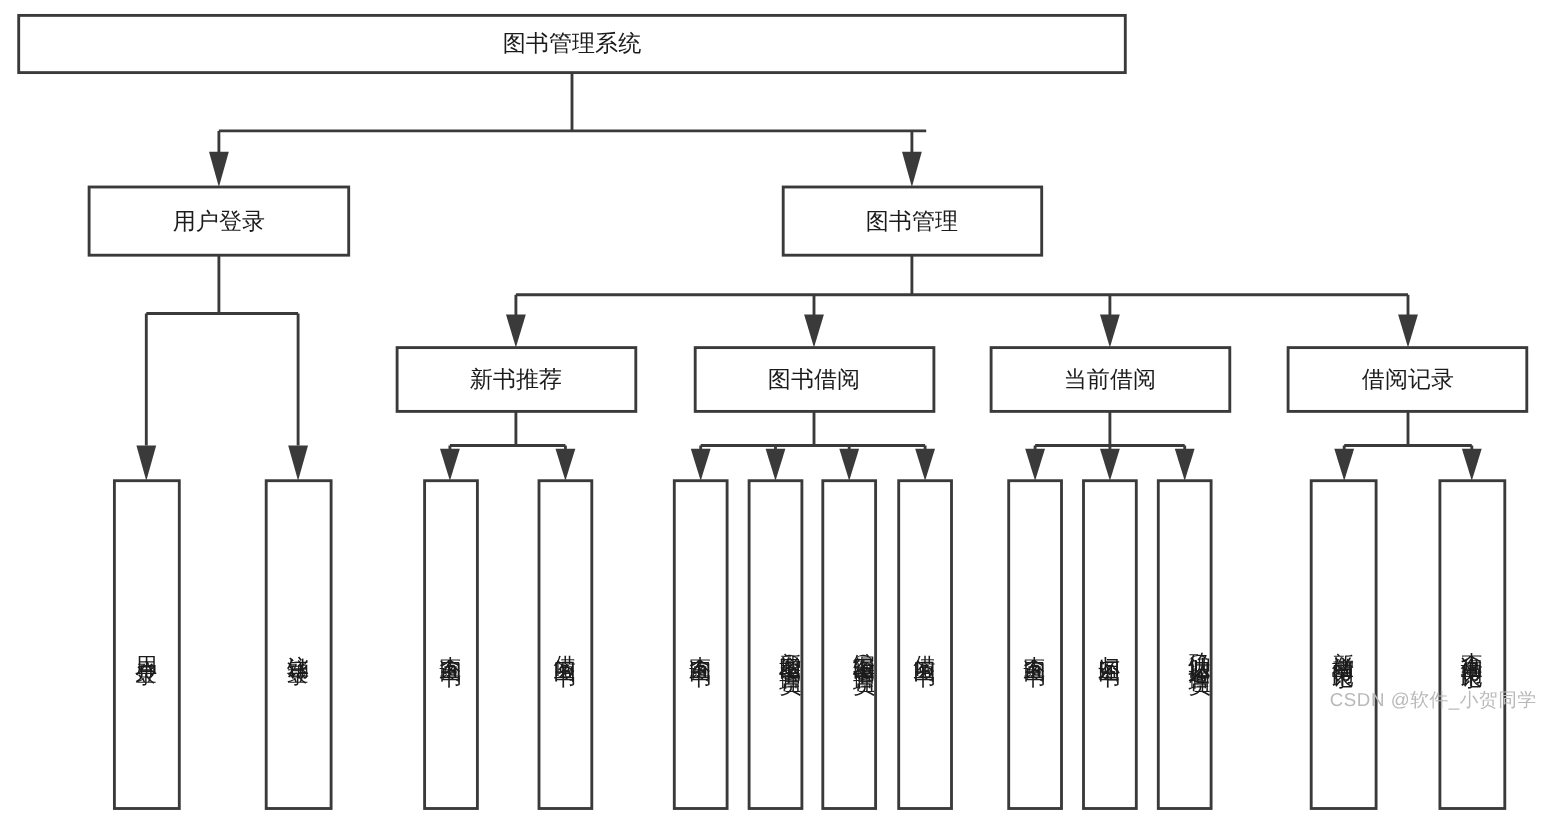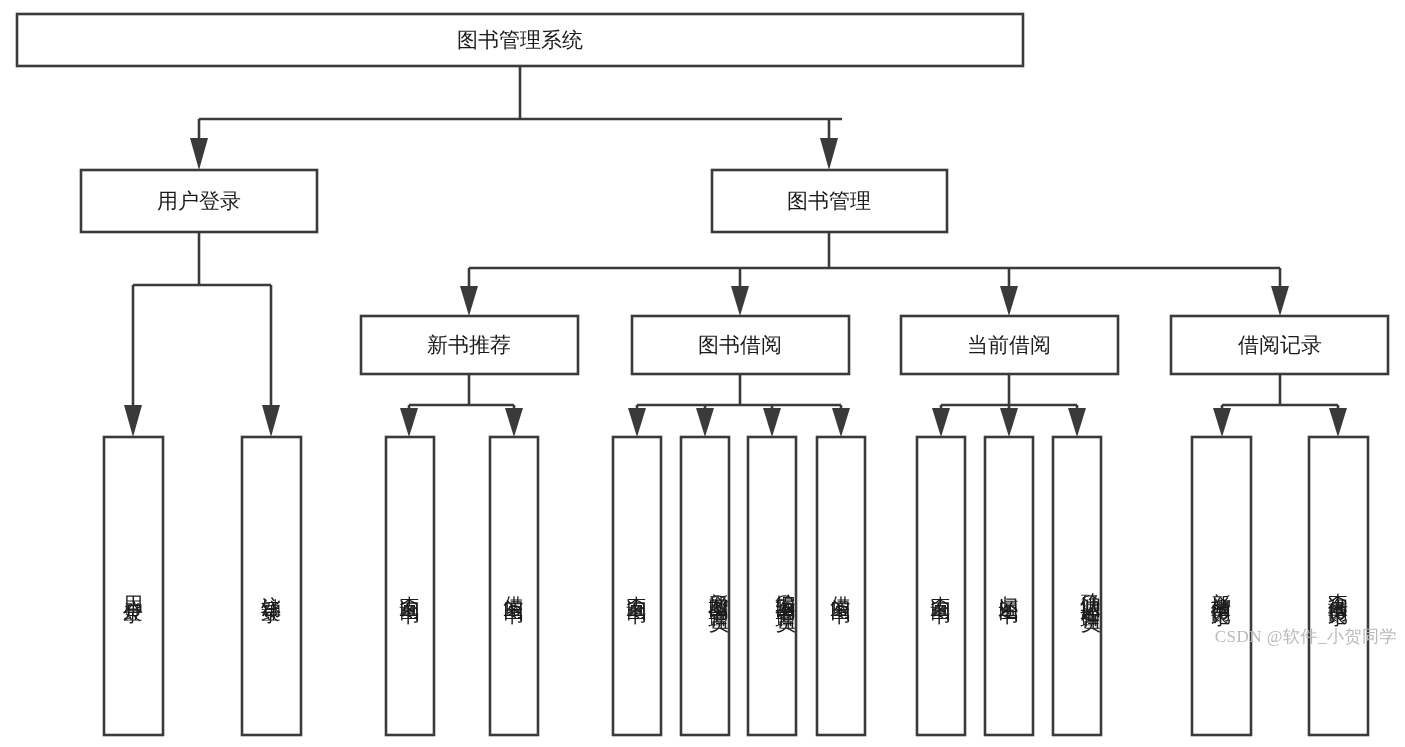--- a/index.html
+++ b/index.html
@@ -63,21 +63,21 @@
     line-height: 1.0;
     letter-spacing: 3px;
     color: #1b1b1b;
     pointer-events: none;
     text-align: center;
   }
   .watermark {
     position: absolute;
     right: 8px;
     bottom: 4px;
-    font-family: Liberation Serif, serif;
+    font-family: Liberation Sans, sans-serif;
     font-size: 17px;
     color: #b9b9b9;
     letter-spacing: 0.5px;
     white-space: nowrap;
     text-align: right;
   }
 </style>
 </head>
 <body>
 

